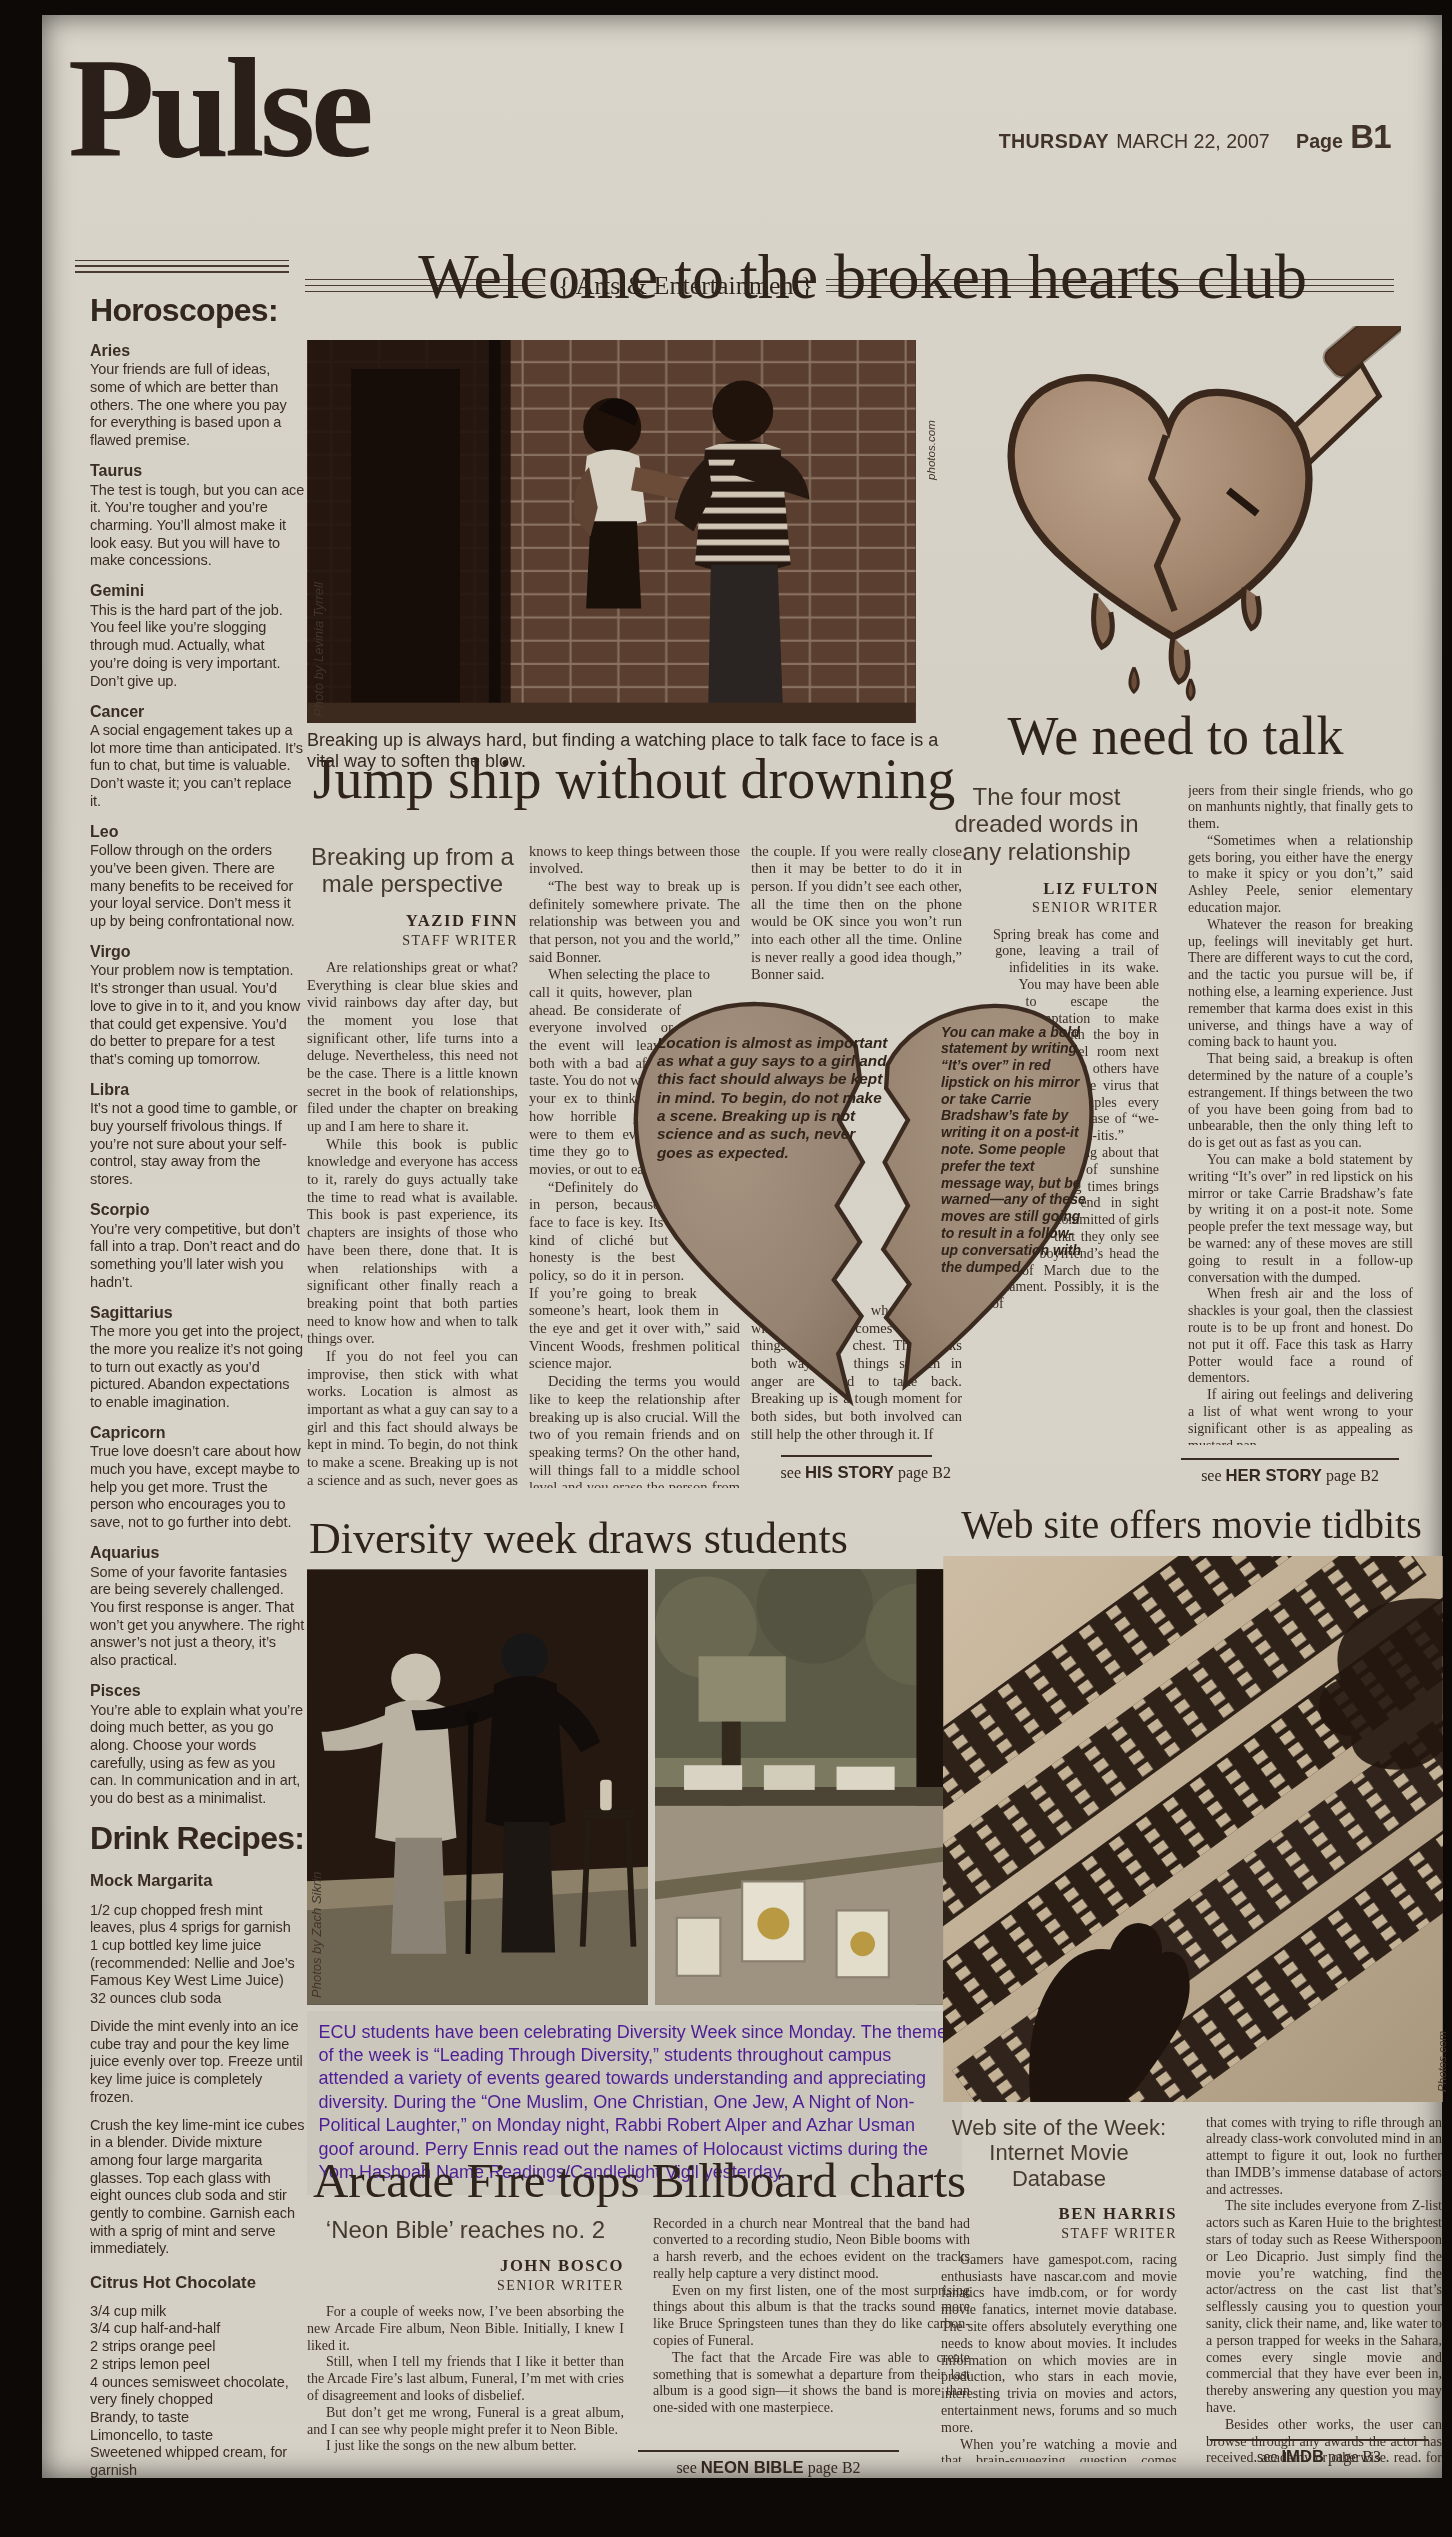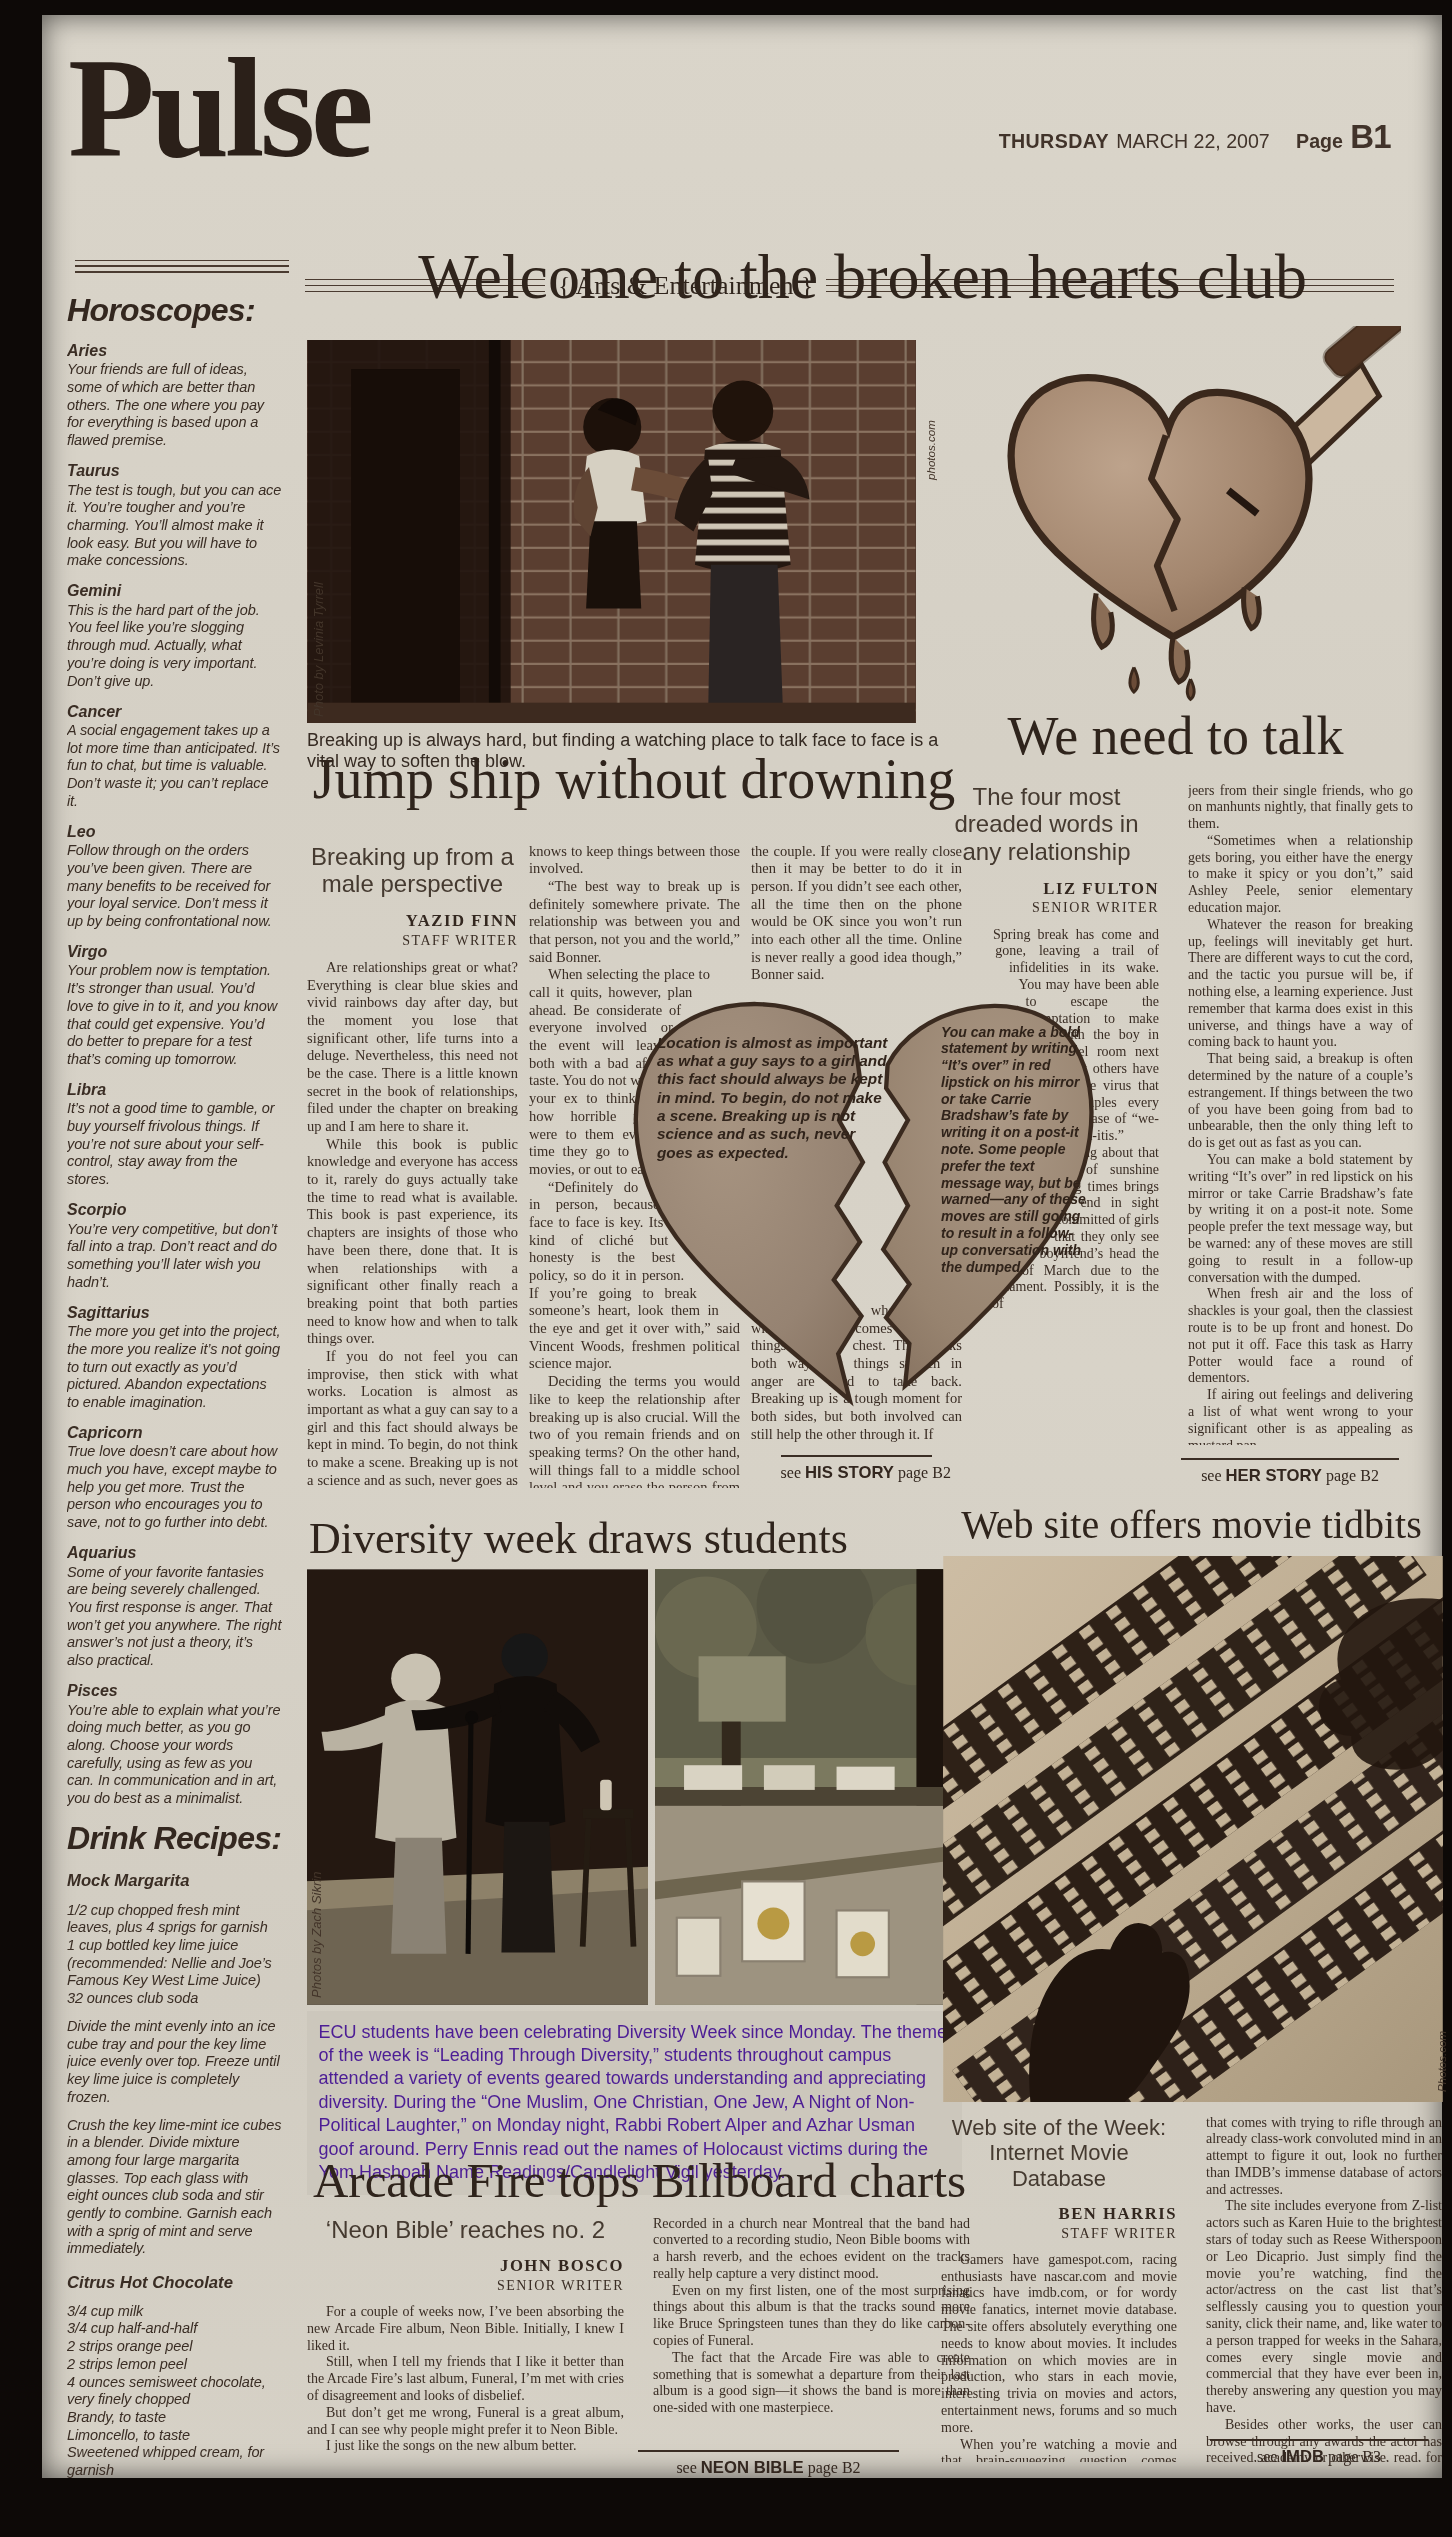--- a/index.html
+++ b/index.html
@@ -17,21 +17,21 @@
   .dl-num{font-weight:bold;font-size:33px;letter-spacing:-0.7px;}
   .masthead{position:absolute;left:26px;top:11.6px;font-family:"Liberation Serif",serif;
             font-weight:bold;font-size:142px;letter-spacing:-4.4px;color:#2b2019;}
   .triple{display:flex;flex-direction:column;gap:4.4px;flex:1;}
   .triple i{display:block;height:1.5px;background:#4a3b30;}
   .side-rule{position:absolute;left:33px;top:245px;width:214px;}
   .ae-band{position:absolute;left:263px;top:256px;width:1089px;display:flex;align-items:center;gap:13px;}
   .ae-left{flex:0 0 240px;}
   .ae-label{font-family:"Liberation Serif",serif;font-size:26px;color:#34281f;white-space:nowrap;}
   
-  .sidebar{position:absolute;left:25px;top:270px;width:215px;height:2195px;overflow:hidden;color:#3a2d24;font-style:italic;}
+  .sidebar{position:absolute;left:48px;top:270px;width:215px;height:2195px;overflow:hidden;color:#3a2d24;}
   .sb-title{font-weight:bold;font-size:32px;letter-spacing:-0.7px;color:#33271f;margin:7.3px 0 13px;}
   .h-item{margin-bottom:12.3px;}
   .h-sign{font-weight:bold;font-size:16px;margin-bottom:1.5px;}
   .h-text,.r-text{font-size:14.5px;line-height:1.22;letter-spacing:-0.1px;text-align:left;}
   .r-name{font-weight:bold;font-size:16.7px;margin:14.5px 0 10.2px;}
   .r-text{margin-bottom:10.2px;}
   .pre{white-space:pre-line;}
   
   .serifhead{font-family:"Liberation Serif",serif;color:#2f241c;}
   .welcome-head{position:absolute;left:283px;top:225px;width:1075px;text-align:center;

